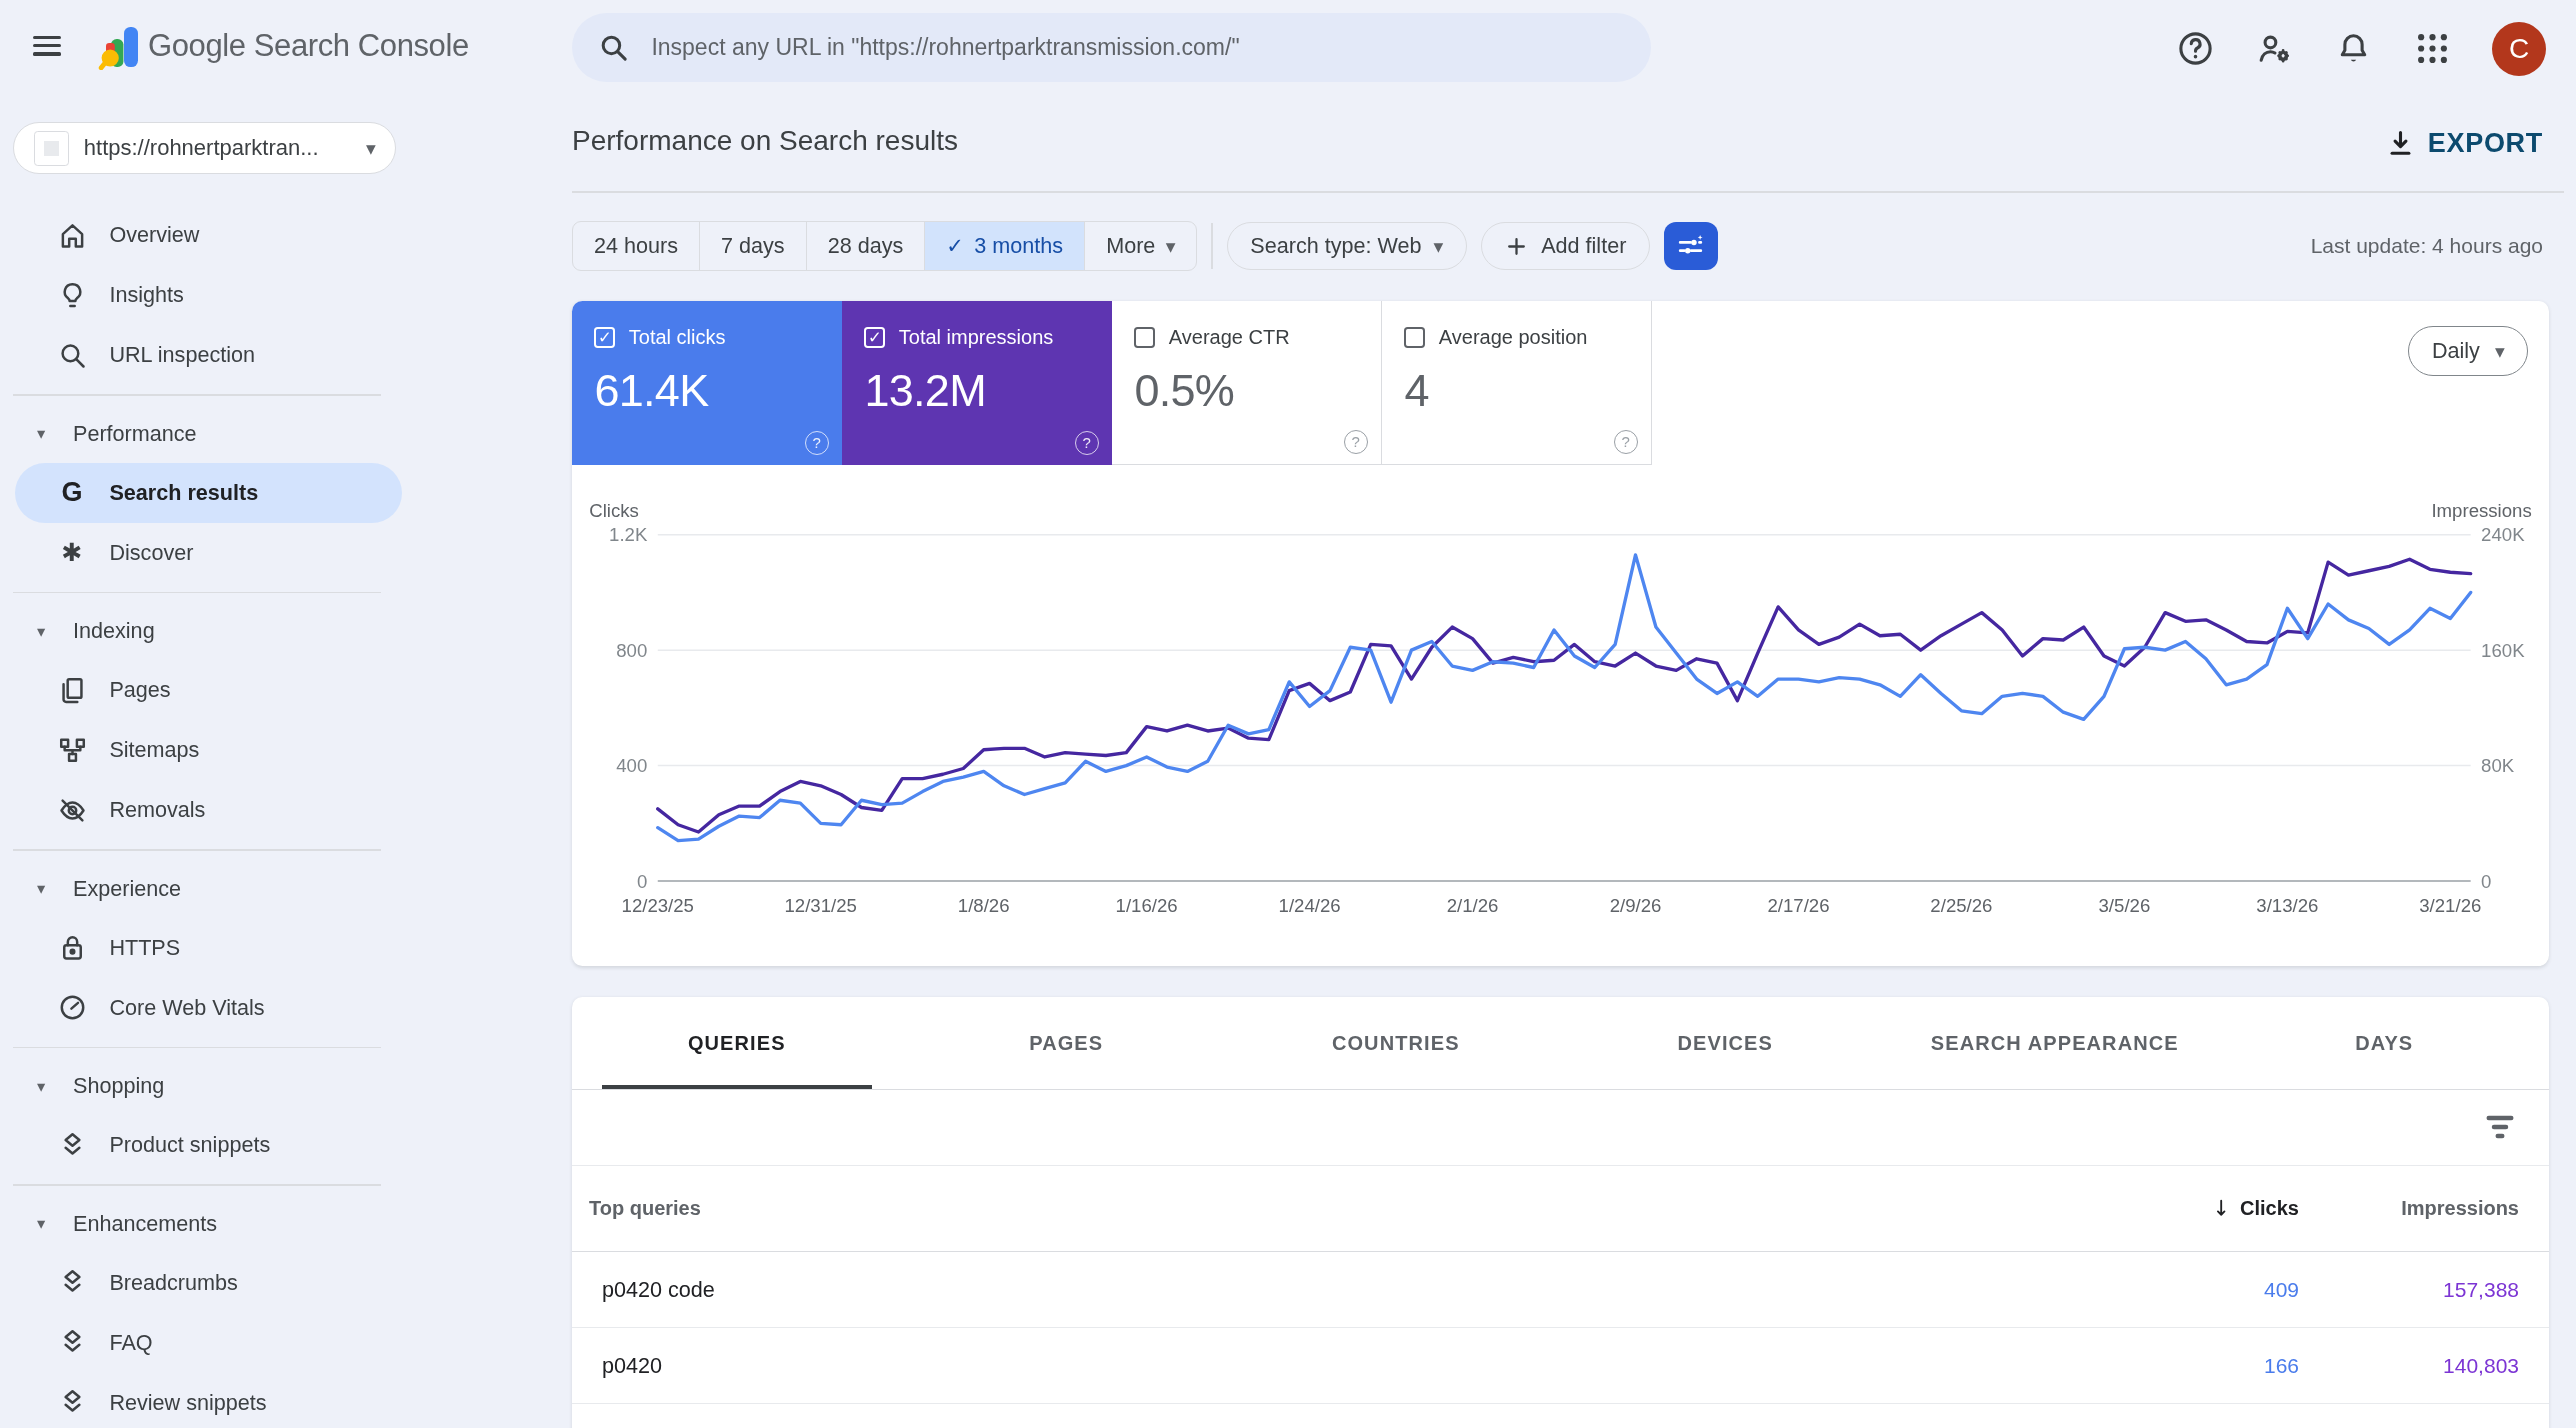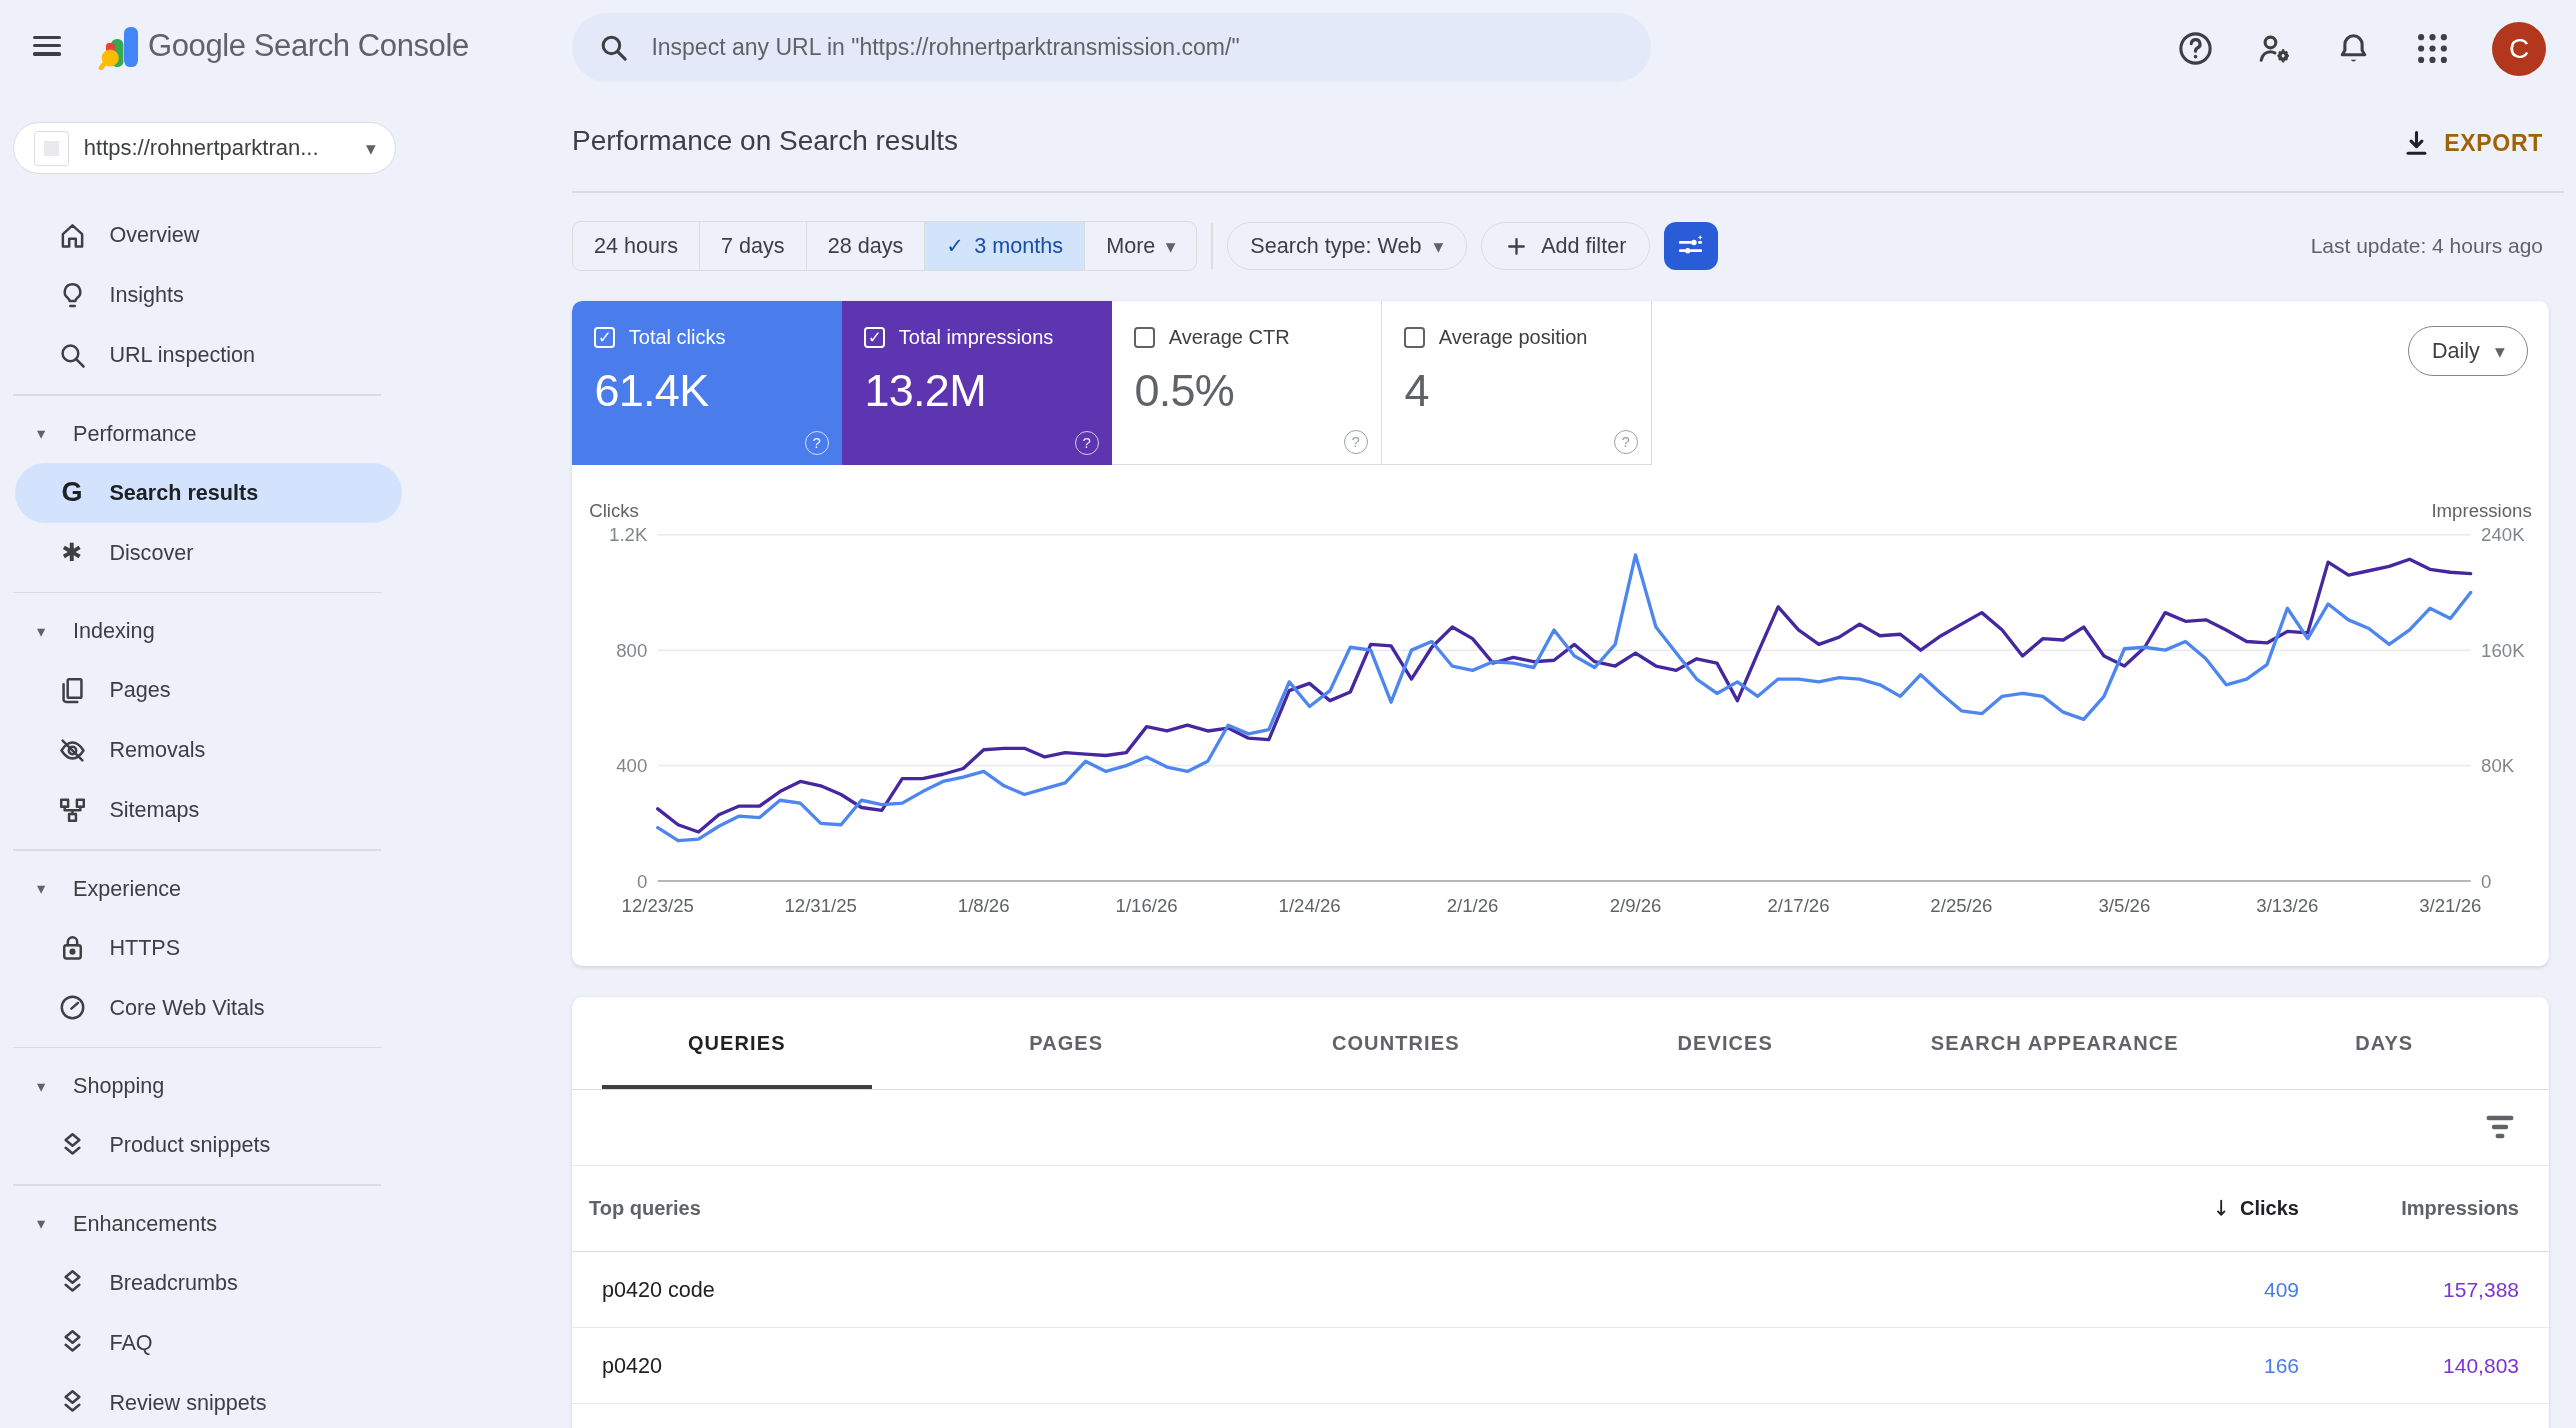--- a/index.html
+++ b/index.html
@@ -41,21 +41,21 @@
   .section-header{height:58px;display:flex;align-items:center;padding-left:37px;gap:15px;font-size:21.6px;
                   color:#3c4043;cursor:pointer;}
   .section-header .scaret{font-size:16.4px;color:#5f6368;width:21px;}
   .sdivider{height:1.5px;background:#dadce0;margin:9px 36px 9px 13.4px;}
   .g-glyph{font-size:27px;font-weight:bold;color:#202124;}
   .ast-glyph{font-size:25px;color:#3c4043;}
 
   
   .page-title{position:absolute;left:572px;top:125px;font-size:28px;color:#3c4043;}
   .export-btn{position:absolute;right:33px;top:128px;display:flex;align-items:center;gap:12px;cursor:pointer;}
-  .export-btn span{font-size:23px;font-weight:bold;letter-spacing:0.7px;color:#a16207;}
+  .export-btn span{font-size:27px;font-weight:bold;letter-spacing:0.7px;color:#0c4a6e;}
   .hdr-divider{position:absolute;left:572px;right:12px;top:191px;height:1.5px;background:#dadce0;}
 
   
   .chips-row{position:absolute;left:572px;top:222px;height:48px;display:flex;align-items:center;gap:14px;}
   .segmented{display:flex;border:1.5px solid #dadce0;border-radius:9px;overflow:hidden;height:48px;}
   .seg{display:flex;align-items:center;padding:0 21px;font-size:21.6px;color:#3c4043;cursor:pointer;
        border-left:1.5px solid #dadce0;gap:10.4px;white-space:nowrap;}
   .seg:first-child{border-left:none;}
   .seg.selected{background:#d2e3fc;color:#174ea6;}
   .seg .chk{font-size:21px;}
@@ -246,37 +246,37 @@
             <svg width="33" height="33" viewBox="0 0 24 24" fill="none" stroke="currentColor" stroke-width="1.8" stroke-linecap="round" stroke-linejoin="round">
               <rect x="8.5" y="3.8" width="10" height="13.5" rx="1"></rect>
               <path d="M5.5 7.5v11a1.8 1.8 0 0 0 1.8 1.8h8.2"></path>
             </svg>
           </span>
           <span>Pages</span>
         </div>
         <div class="nav-item">
           <span class="icon">
             <svg width="33" height="33" viewBox="0 0 24 24" fill="none" stroke="currentColor" stroke-width="1.8" stroke-linecap="round" stroke-linejoin="round">
-              <path d="M4 12c2.5-3.9 5.4-5.8 8-5.8S17.5 8.1 20 12c-2.5 3.9-5.4 5.8-8 5.8S6.5 15.9 4 12Z"></path>
-              <circle cx="12" cy="12" r="2.7"></circle>
-              <path d="M4.8 4.8 19.2 19.2"></path>
-            </svg>
-          </span>
-          <span>Removals</span>
-        </div>
-        <div class="nav-item">
-          <span class="icon">
-            <svg width="33" height="33" viewBox="0 0 24 24" fill="none" stroke="currentColor" stroke-width="1.8" stroke-linecap="round" stroke-linejoin="round">
               <rect x="3.8" y="4.2" width="5" height="5"></rect>
               <rect x="15.2" y="4.2" width="5" height="5"></rect>
               <rect x="9.5" y="14.5" width="5" height="5"></rect>
               <path d="M6.3 9.2v2.6h11.4V9.2M12 11.8v2.7"></path>
             </svg>
           </span>
           <span>Sitemaps</span>
+        </div>
+        <div class="nav-item">
+          <span class="icon">
+            <svg width="33" height="33" viewBox="0 0 24 24" fill="none" stroke="currentColor" stroke-width="1.8" stroke-linecap="round" stroke-linejoin="round">
+              <path d="M4 12c2.5-3.9 5.4-5.8 8-5.8S17.5 8.1 20 12c-2.5 3.9-5.4 5.8-8 5.8S6.5 15.9 4 12Z"></path>
+              <circle cx="12" cy="12" r="2.7"></circle>
+              <path d="M4.8 4.8 19.2 19.2"></path>
+            </svg>
+          </span>
+          <span>Removals</span>
         </div>
         <div class="sdivider"></div>
         <div class="section-header">
           <span class="scaret">▾</span>
           <span>Experience</span>
         </div>
         <div class="nav-item">
           <span class="icon">
             <svg width="33" height="33" viewBox="0 0 24 24" fill="none" stroke="currentColor" stroke-width="1.8" stroke-linecap="round" stroke-linejoin="round">
               <rect x="6" y="10.3" width="12" height="9.7" rx="1.6"></rect>

